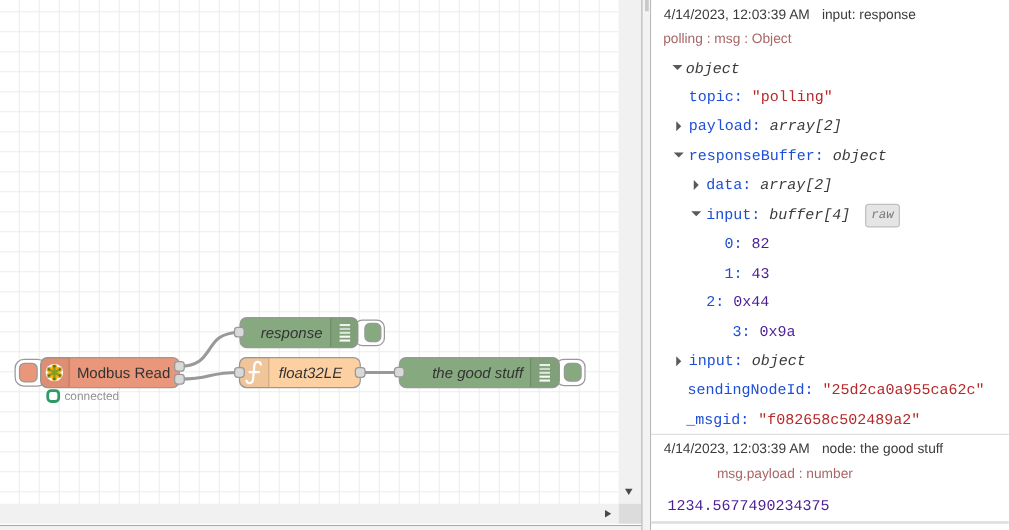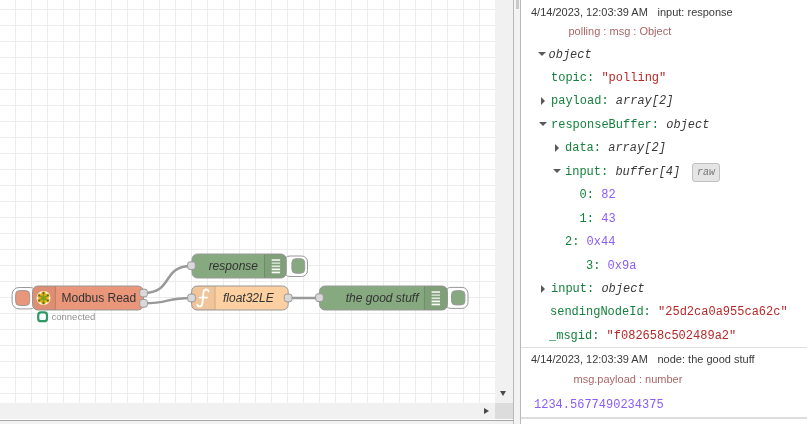--- a/index.html
+++ b/index.html
@@ -21,23 +21,23 @@
   #botstrip{position:absolute;left:0;top:421.3px;width:513px;height:2.7px;background:#f2f2f2;}
   #sep{position:absolute;left:512.5px;top:0;width:6.5px;height:424px;background:#f3f3f3;
     border-left:1px solid #b9b9b9;border-right:1px solid #b9b9b9;}
   #septhumb{position:absolute;left:2.2px;top:0;width:3.2px;height:8.5px;background:#c9c9c9;}
   
   #sidebar{position:absolute;left:521px;top:0;width:286px;height:424px;background:#fff;}
   .abs{position:absolute;white-space:pre;}
   .meta{font-size:11px;line-height:13px;color:#3b3b3b;}
   .topic{font-size:11px;line-height:13px;color:#aa6666;}
   .trow{position:absolute;font-family:"Liberation Mono",monospace;font-size:12px;line-height:14px;white-space:pre;color:#333;}
-  .k{color:#15803d;}
+  .k{color:#1d4ed8;}
   .s{color:#b72828;}
-  .n{color:#8b5cf6;}
+  .n{color:#4c1d95;}
   .it{font-style:italic;color:#3a3a3a;text-align:center;}
   .tri-d{position:absolute;width:0;height:0;left:-12px;top:4px;
     border-left:4.2px solid transparent;border-right:4.2px solid transparent;border-top:4.8px solid #595959;}
   .tri-r{position:absolute;width:0;height:0;left:-10.5px;top:3px;
     border-top:4.2px solid transparent;border-bottom:4.2px solid transparent;border-left:4.8px solid #595959;}
   #rawbtn{position:absolute;left:692px;top:162.5px;width:26px;height:17px;border:1px solid #c0c0c0;
     border-radius:3px;background:#e5e5e5;font-family:"Liberation Mono",monospace;font-style:italic;
     font-size:10px;line-height:17px;text-align:center;color:#777;}
   .hline{position:absolute;background:#e0e0e0;height:1px;}
 </style>
@@ -145,21 +145,21 @@
 <div id="corner"></div>
 <div id="botline"></div>
 <div id="botstrip"></div>
 <div id="sep">
     <div id="septhumb"></div>
   </div>
 <div id="sidebar"></div>
 
 <div class="abs meta" style="left:531px;top:6px;">4/14/2023, 12:03:39 AM</div>
 <div class="abs meta" style="left:657.5px;top:6px;">input: response</div>
-<div class="abs topic" style="left:530.5px;top:25px;margin-left:38px;">polling : msg : Object</div>
+<div class="abs topic" style="left:530.5px;top:25px;">polling : msg : Object</div>
 
 <div class="trow" style="left:548.5px;top:47.5px;"><span class="tri-d" style="left:-10.5px"></span><span class="it">object</span></div>
 <div class="trow" style="left:551px;top:71.0px;"><span class="k">topic: </span><span class="s">"polling"</span></div>
 <div class="trow" style="left:551px;top:94.4px;"><span class="tri-r"></span><span class="k">payload: </span><span class="it">array[2]</span></div>
 <div class="trow" style="left:551px;top:117.8px;"><span class="tri-d"></span><span class="k">responseBuffer: </span><span class="it">object</span></div>
 <div class="trow" style="left:565px;top:141.3px;"><span class="tri-r"></span><span class="k">data: </span><span class="it">array[2]</span></div>
 <div class="trow" style="left:565px;top:164.8px;"><span class="tri-d"></span><span class="k">input: </span><span class="it">buffer[4]</span></div>
 <div id="rawbtn">raw</div>
 <div class="trow" style="left:579.6px;top:188.2px;"><span class="k">0: </span><span class="n">82</span></div>
 <div class="trow" style="left:579.6px;top:211.7px;"><span class="k">1: </span><span class="n">43</span></div>

